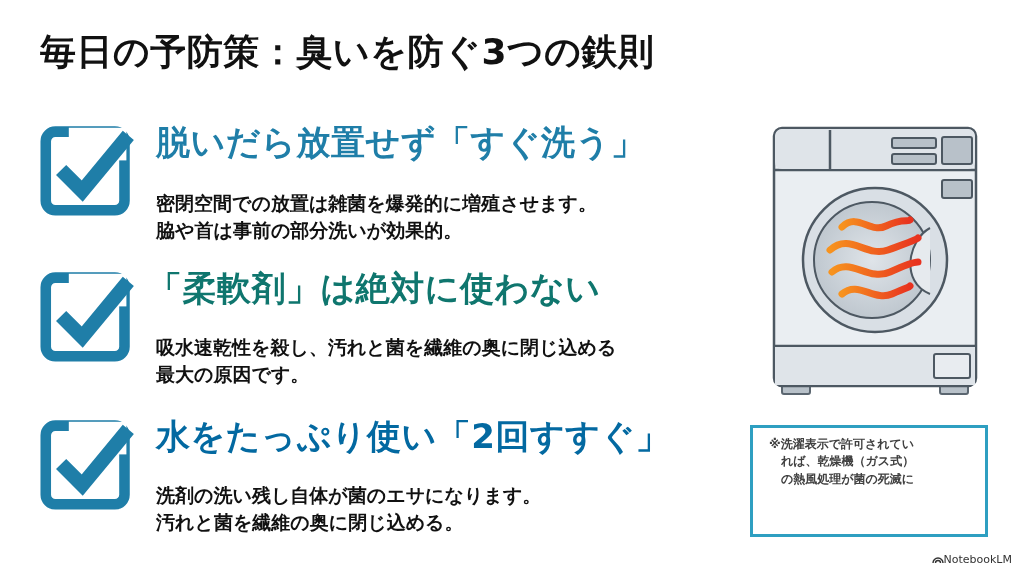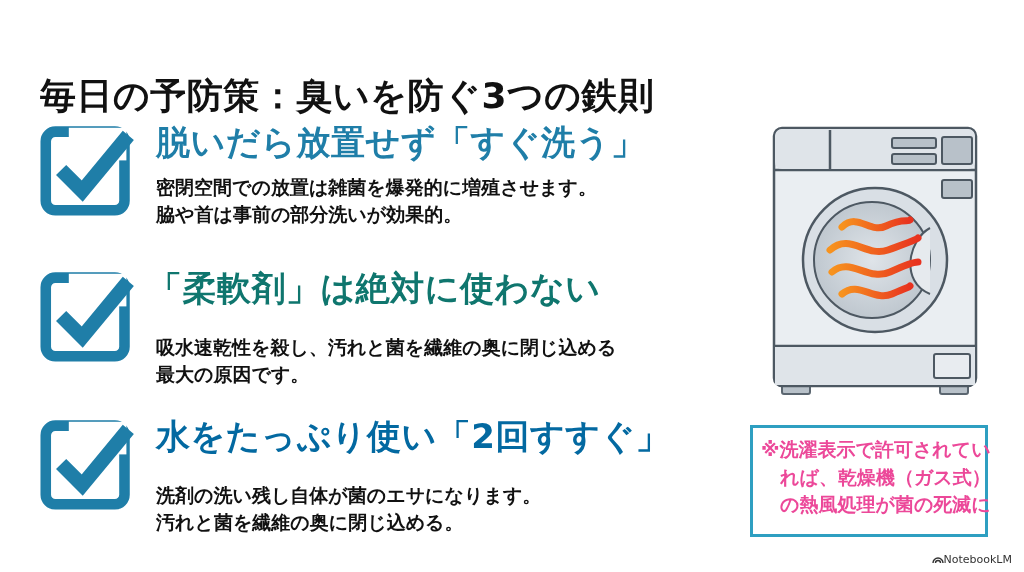--- a/index.html
+++ b/index.html
@@ -6,53 +6,53 @@
   body {
     width: 1024px; height: 572px; overflow: hidden;
     background: #ffffff;
     font-family: "DejaVu Sans", "Liberation Sans", sans-serif;
     position: relative;
     color: #111111;
   }
   .title {
     position: absolute; left: 40px; top: 32px;
     font-size: 36px; font-weight: 900; letter-spacing: 0.5px;
-    color: #111111; line-height: 1.1; white-space: nowrap; margin-top: 44px;
+    color: #111111; line-height: 1.1; white-space: nowrap;
   }
   .rule {
     position: absolute; left: 40px; width: 700px;
   }
   .rule .check {
     position: absolute; left: 0; top: 0; width: 96px; height: 96px;
   }
   .rule .heading {
     position: absolute; left: 116px; top: 0px;
     font-size: 34px; font-weight: 900; white-space: nowrap;
     line-height: 1.2; letter-spacing: 0.5px; text-align: center;
   }
   .rule .body {
-    position: absolute; left: 116px; top: 52px;
+    position: absolute; left: 116px; top: 68px;
     font-size: 19px; font-weight: 700; line-height: 1.4; white-space: nowrap;
     color: #111111;
   }
   .r1 { top: 122px; }
   .r2 { top: 268px; }
   .r3 { top: 416px; }
 
   .washer { position: absolute; left: 770px; top: 122px; width: 210px; height: 285px; }
   .callout {
     position: absolute; left: 750px; top: 425px; width: 238px; height: 112px;
     border: 3px solid #2e9fc1; background: #fff; box-sizing: border-box;
   }
   .callout-tip {
     position: absolute; left: 904px; top: 409px; width: 0; height: 0;
   }
   .callout-text {
-    position: absolute; left: 8px; top: 8px;
-    font-size: 19px; font-weight: 700; line-height: 1.45; white-space: nowrap; color:#ec4899;
+    position: absolute; left: 16px; top: 8px;
+    font-size: 12px; font-weight: 700; line-height: 1.45; white-space: nowrap; color:#404040;
   }
   .watermark {
     position: absolute; right: 12px; bottom: 6px;
     font-size: 11px; color: #333; display: flex; align-items: center; gap: 0;
   }
 </style>
 </head>
 <body>
 
 <div class="title">毎日の予防策：臭いを防ぐ3つの鉄則</div>

